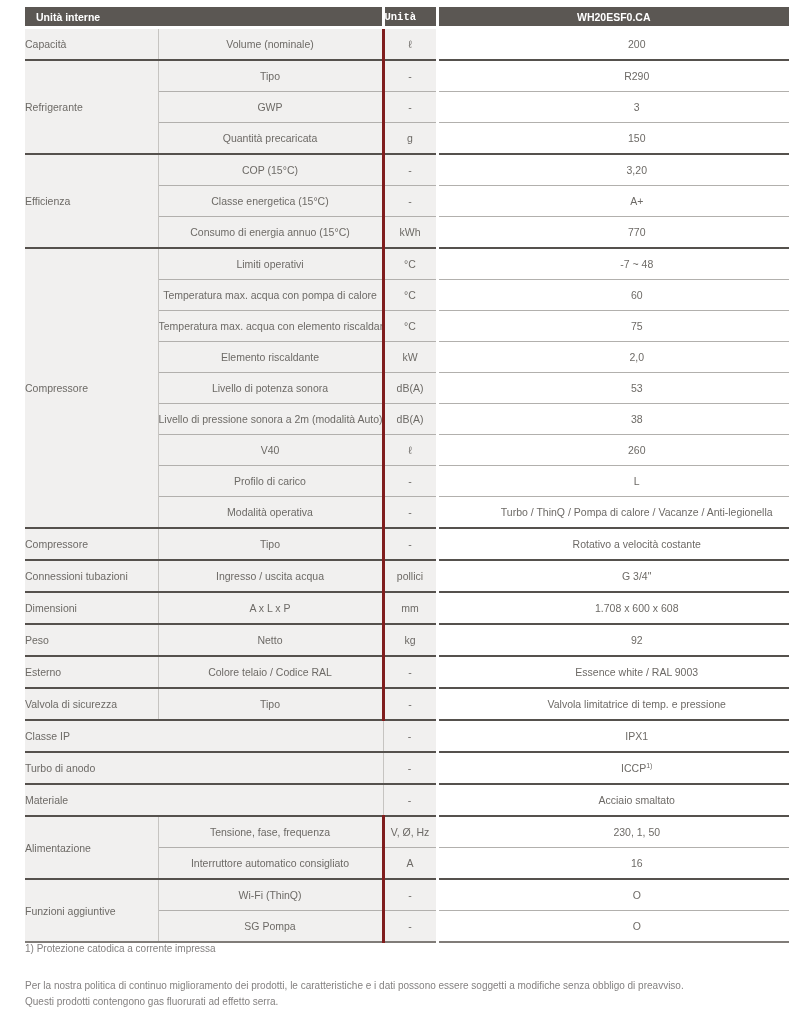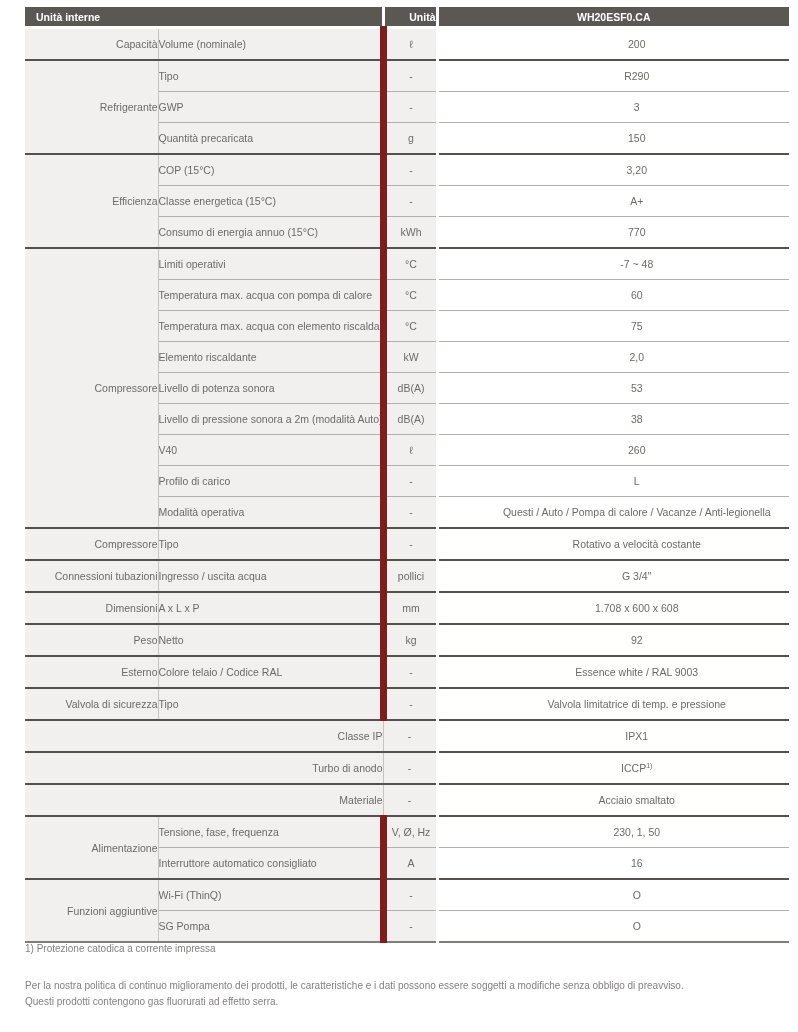--- a/index.html
+++ b/index.html
@@ -37,40 +37,40 @@
     font-size: 10.5px;
     border-bottom: 3px solid #ffffff;
     padding: 0;
   }
   th.group {
     text-align: left;
     padding-left: 11px;
     border-right: 3px solid #ffffff;
   }
   th.unit {
-    text-align: right;
+    text-align: left;
     border-right: 3px solid #ffffff;
+    font-family: Liberation Mono, monospace;
   }
   th.model { text-align: center; }
 
   tbody td {
     height: 30px;
     padding: 0;
     background: #f1f0ef;
     vertical-align: middle;
   }
   td.cat {
-    text-align: right;
-    padding-left: 11px;
+    text-align: left;
     border-right: 1px solid #c6c4c1;
   }
   td.lbl {
-    text-align: left;
+    text-align: center;
     padding-left: 0;
-    border-right: 7px solid #7f1d1d;
+    border-right: 3px solid #7f1d1d;
     white-space: nowrap;
     overflow: hidden;
   }
   td.unit {
     text-align: center;
     border-right: 3px solid #ffffff;
   }
   td.val {
     text-align: center;
     background: #ffffff;
@@ -191,21 +191,21 @@
           <td class="val">260</td>
         </tr>
         <tr class="inner">
           <td class="lbl">Profilo di carico</td>
           <td class="unit">-</td>
           <td class="val">L</td>
         </tr>
         <tr class="inner">
           <td class="lbl">Modalità operativa</td>
           <td class="unit">-</td>
-          <td class="val">Questi / Auto / Pompa di calore / Vacanze / Anti-legionella</td>
+          <td class="val">Turbo / ThinQ / Pompa di calore / Vacanze / Anti-legionella</td>
         </tr>
         <tr class="sec-start">
           <td class="cat" rowspan="1">Compressore</td>
           <td class="lbl">Tipo</td>
           <td class="unit">-</td>
           <td class="val">Rotativo a velocità costante</td>
         </tr>
         <tr class="sec-start">
           <td class="cat" rowspan="1">Connessioni tubazioni</td>
           <td class="lbl">Ingresso / uscita acqua</td>

